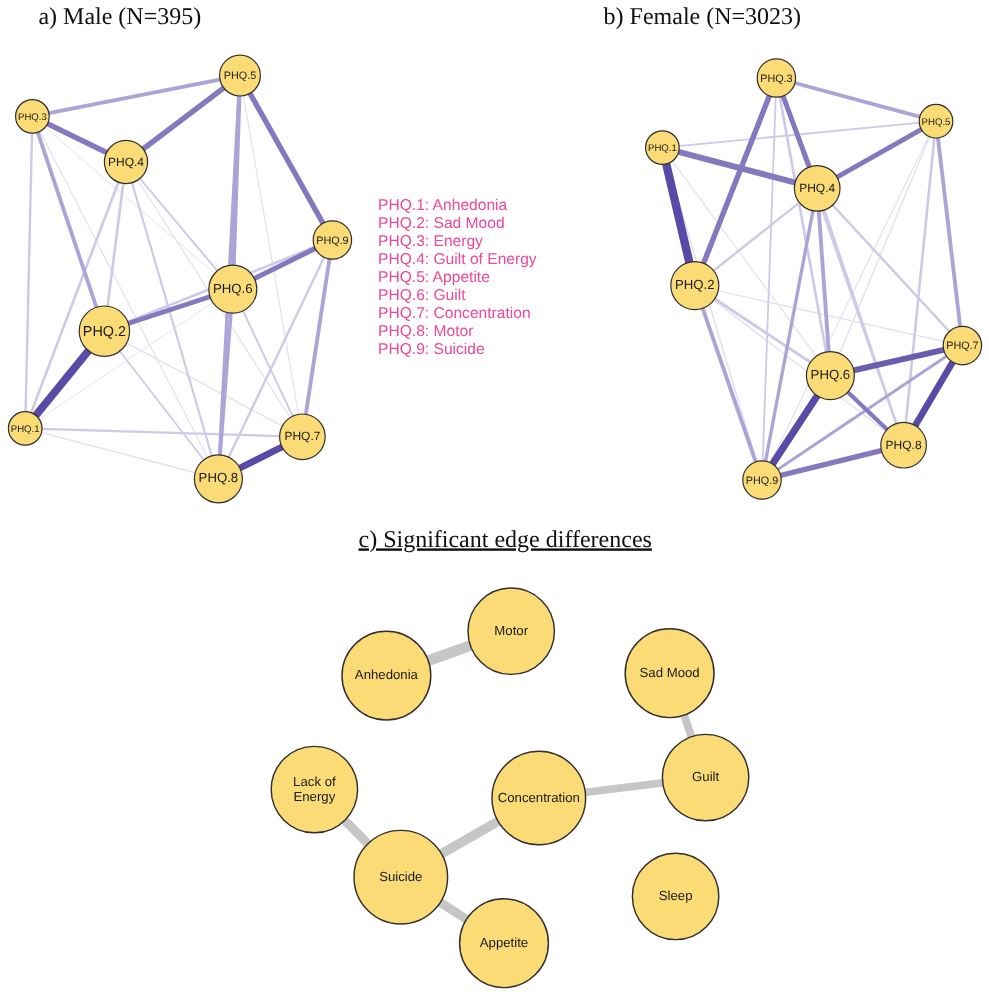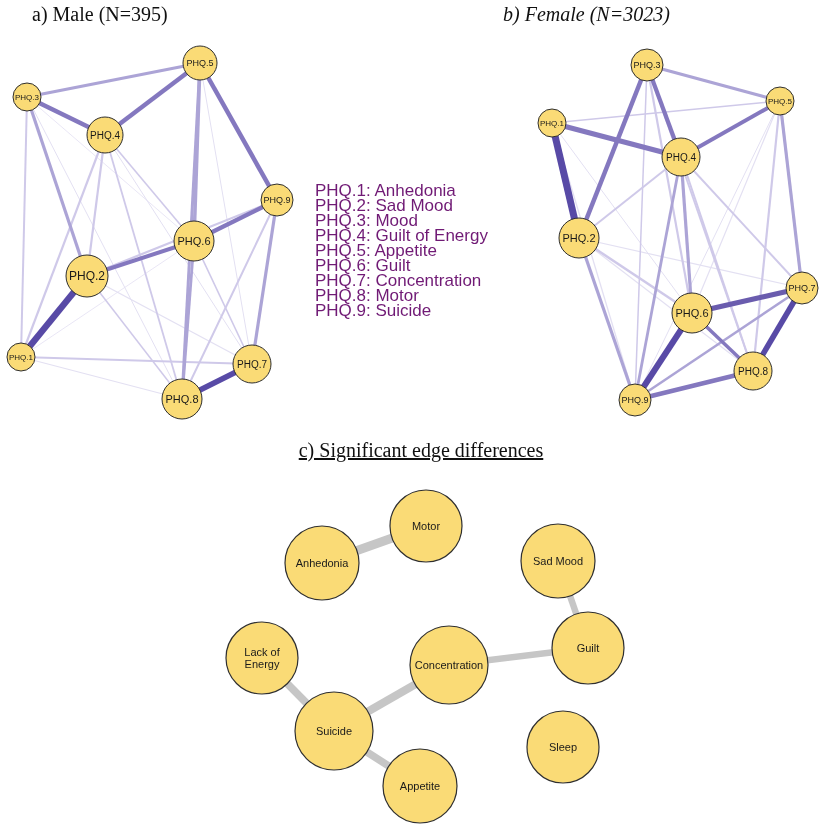--- a/index.html
+++ b/index.html
@@ -11,29 +11,28 @@
     overflow:hidden;
   }
   .panel-title{
     position:absolute;
     font-family:"Liberation Serif", serif;
     font-size:20px;
     color:#101010;
     white-space:nowrap;
   }
   #title-a{left:32px;top:3px;}
-  #title-b{left:503px;top:3px;font-style:italic;}
+  #title-b{left:503px;top:3px;}
   #title-c{left:421px;top:439px;transform:translateX(-50%);text-decoration:underline;}
   .legend{
     position:absolute;
     left:315px;top:163px;
-    font-size:17px;
+    font-size:13px;
     line-height:15px;
-    color:#701a75;
-    margin-top:20px;
+    color:#ec4899;
   }
   svg{position:absolute;left:0;top:0;}
   svg text{
     font-family:"Liberation Sans", sans-serif;
     dominant-baseline:central;
     text-anchor:middle;
     fill:#1a1a1a;
   }
 </style>
 </head>
@@ -224,21 +223,21 @@
       </g>
     </svg>
 
   <div id="title-a" class="panel-title">a) Male (N=395)</div>
   <div id="title-b" class="panel-title">b) Female (N=3023)</div>
   <div id="title-c" class="panel-title">c) Significant edge differences</div>
 
   <div class="legend">
     <div>PHQ.1: Anhedonia</div>
     <div>PHQ.2: Sad Mood</div>
-    <div>PHQ.3: Mood</div>
+    <div>PHQ.3: Energy</div>
     <div>PHQ.4: Guilt of Energy</div>
     <div>PHQ.5: Appetite</div>
     <div>PHQ.6: Guilt</div>
     <div>PHQ.7: Concentration</div>
     <div>PHQ.8: Motor</div>
     <div>PHQ.9: Suicide</div>
   </div>
 </div>
 
 </body></html>

